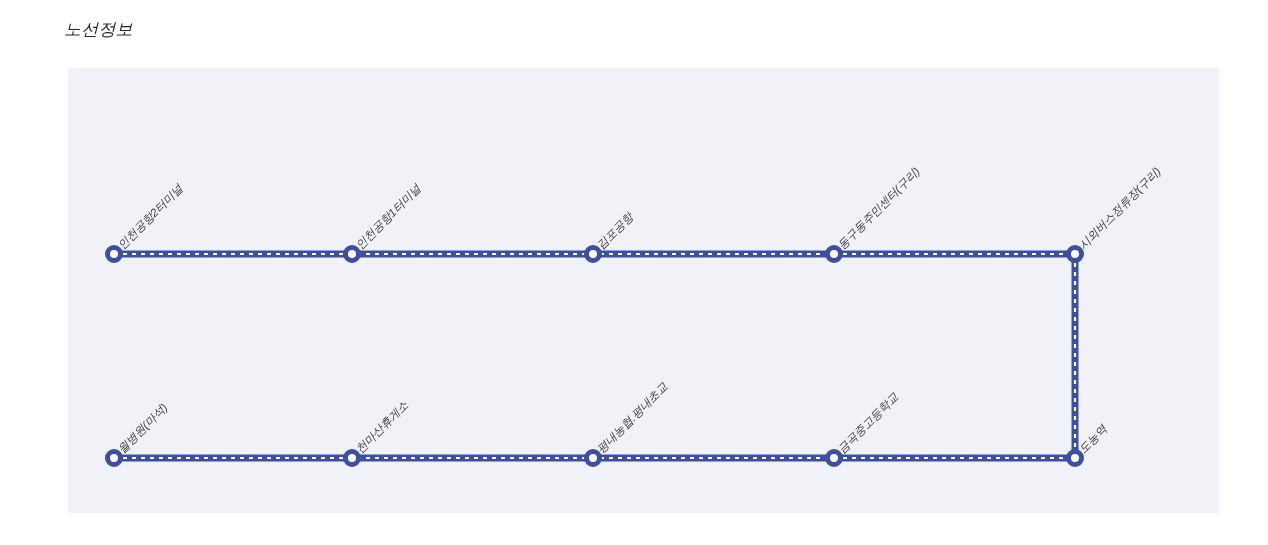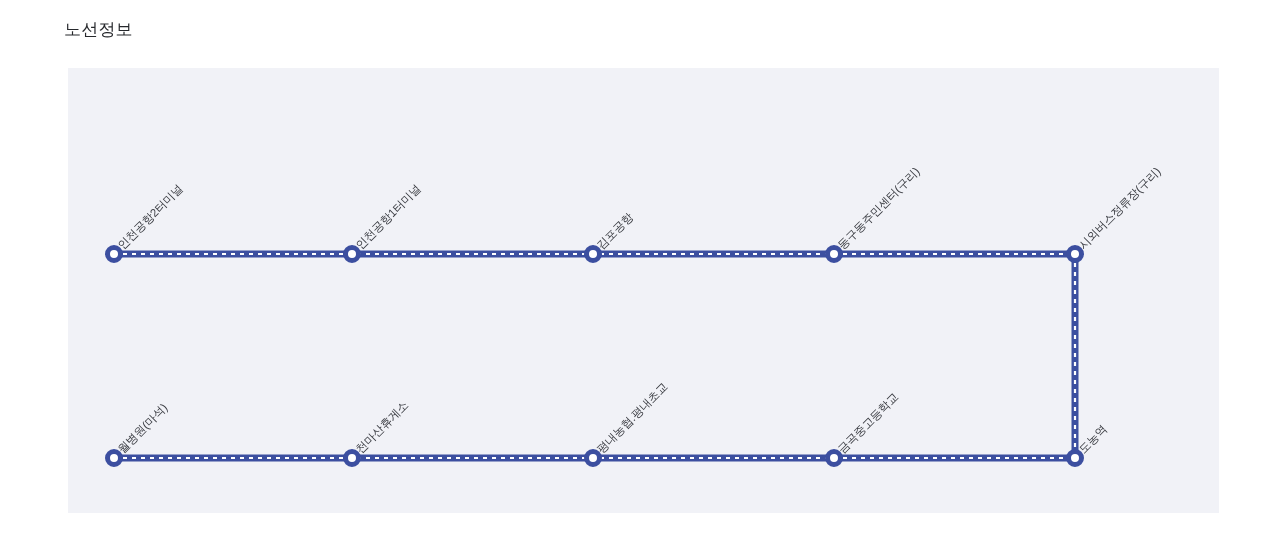--- a/index.html
+++ b/index.html
@@ -10,20 +10,21 @@
   body {
     width: 1268px;
     height: 545px;
     font-family: "Liberation Sans", sans-serif;
     overflow: hidden;
   }
   .page {
     position: relative;
     width: 1168px;
     height: 545px;
+    font-style: italic;
   }
   .page-title {
     position: absolute;
     left: 64px;
     top: 18px;
     font-size: 17px;
     line-height: 24px;
     color: #26282c;
     letter-spacing: 0.2px;
     white-space: nowrap;

